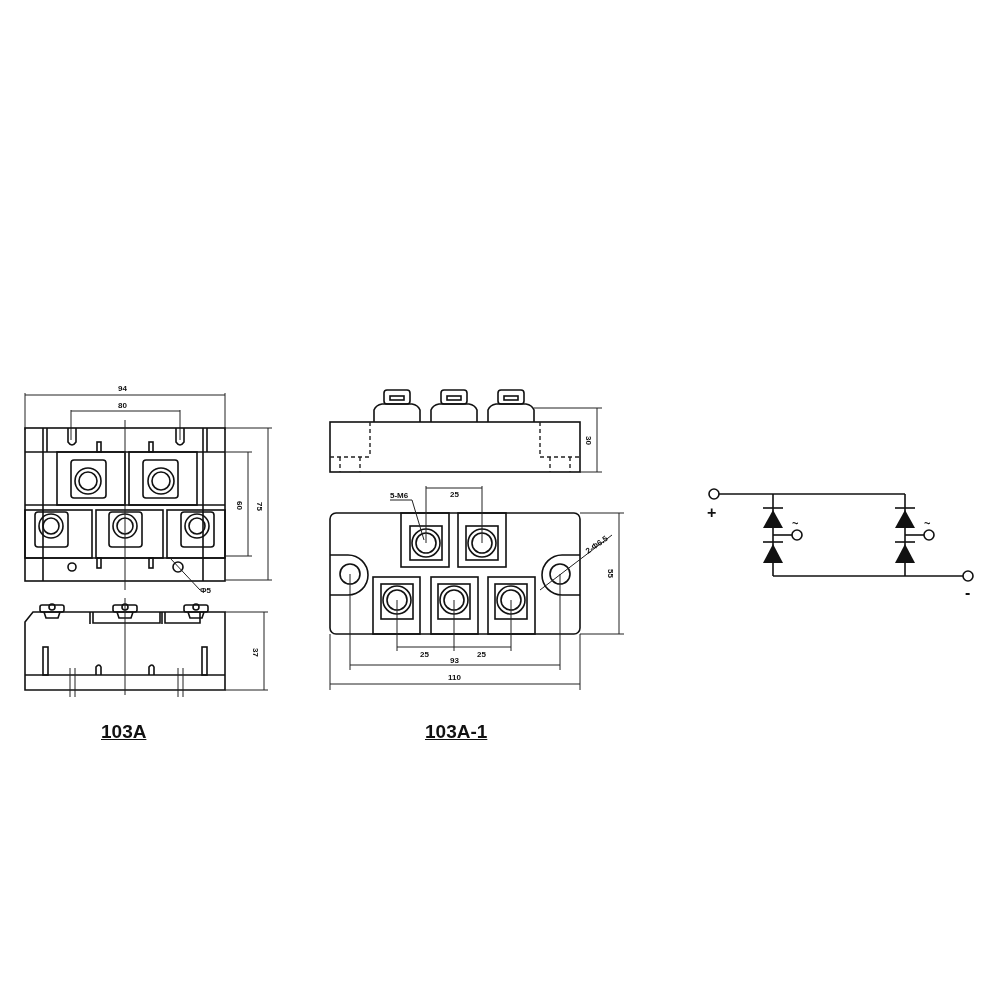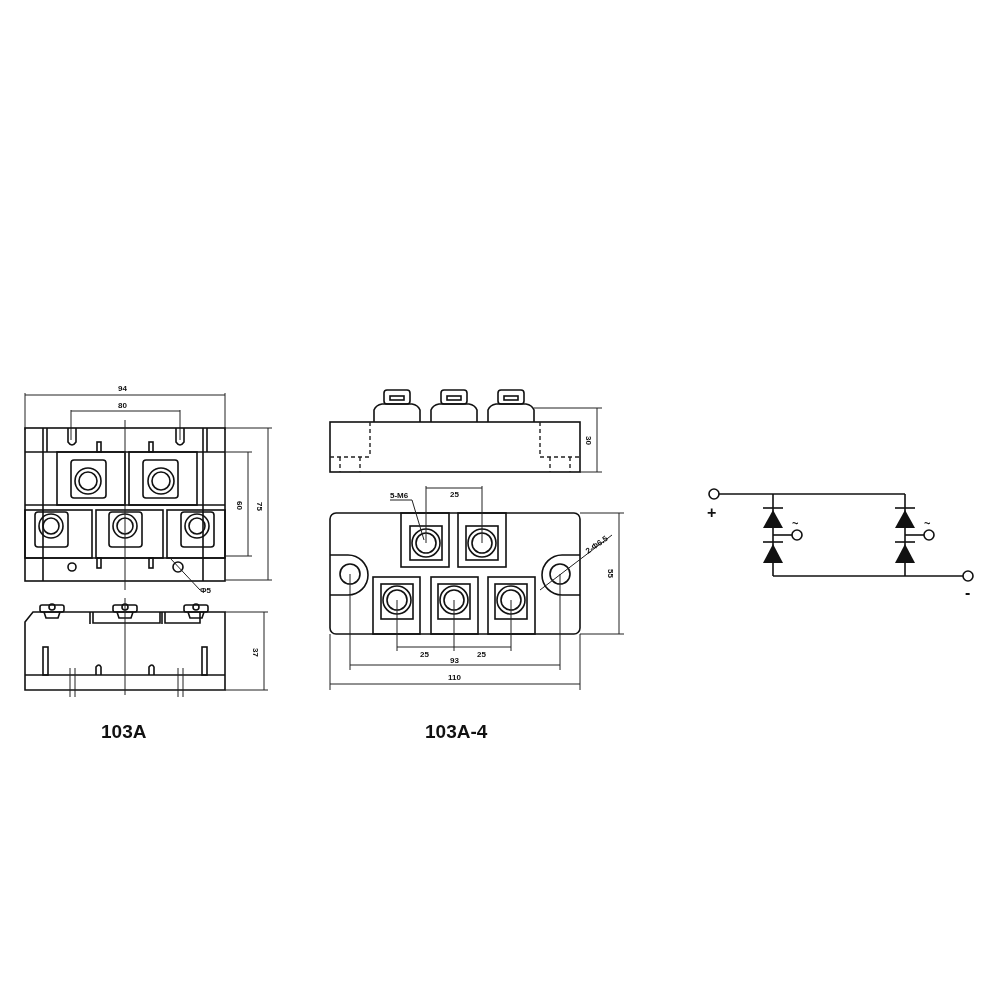--- a/index.html
+++ b/index.html
@@ -2,21 +2,21 @@
 <html><head>
 <meta charset="utf-8">
 <style>
   html,body{margin:0;padding:0;background:#fff;}
   body{width:1001px;height:1001px;position:relative;overflow:hidden;font-family:"Liberation Sans",sans-serif;}
   svg{position:absolute;left:0;top:0;}
   .ln{stroke:#111;stroke-width:1.6;fill:none;}
   .thin{stroke:#222;stroke-width:1;fill:none;}
   .dash{stroke:#222;stroke-width:1.4;fill:none;stroke-dasharray:4 3;}
   .dim{font-family:"Liberation Sans",sans-serif;font-size:8px;font-weight:bold;fill:#111;}
-  .caption{position:absolute;font-family:"Liberation Sans",sans-serif;font-weight:bold;font-size:19px;color:#111;}
+  .caption{position:absolute;font-family:"Liberation Sans",sans-serif;font-weight:bold;font-size:19px;color:#111;text-decoration:underline;}
   .sym{font-family:"Liberation Sans",sans-serif;font-weight:bold;fill:#111;}
 </style>
 </head>
 <body>
 
 <svg width="1001" height="1001" viewBox="0 0 1001 1001">
 
   <g>
 
     <line class="thin" x1="25" y1="393" x2="25" y2="430"></line>
@@ -283,13 +283,13 @@
     <circle class="ln" cx="929" cy="535" r="5"></circle>
     <text class="sym" x="924" y="527" font-size="11">~</text>
     <g>
       <line class="ln" x1="895" y1="542" x2="915" y2="542"></line>
       <polygon points="895,563 915,563 905,544" fill="#111"></polygon>
     </g>
   </g>
 </svg>
 
 <div class="caption" style="left:101px;top:721px;">103A</div>
-<div class="caption" style="left:425px;top:721px;">103A-4</div>
+<div class="caption" style="left:425px;top:721px;">103A-1</div>
 
 </body></html>

